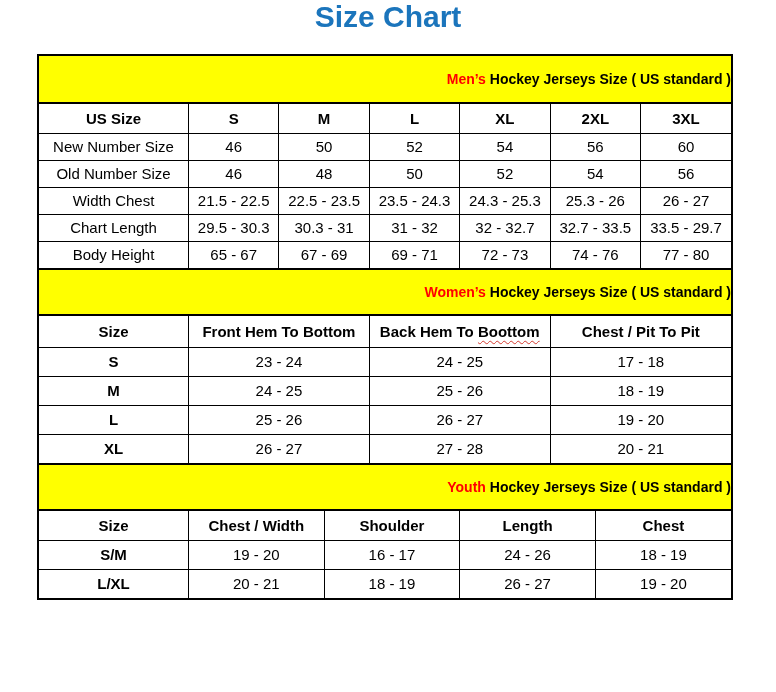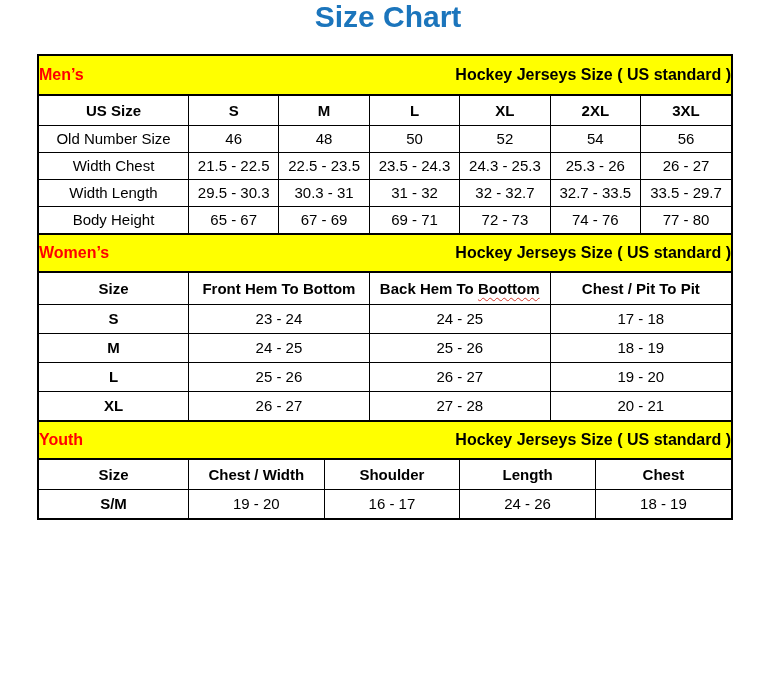--- a/index.html
+++ b/index.html
@@ -26,27 +26,27 @@
   }
   .chart-wrap {
     box-sizing: border-box;
     margin-left: 37px;
     width: 696px;
     border: 2px solid var(--border-color, #000000);
     background: #ffffff;
   }
   .band {
     box-sizing: border-box;
-    height: 40px;
+    height: 48px;
     background: var(--band-bg, #FFFF00);
     border-bottom: 2px solid var(--border-color, #000000);
     display: flex;
     align-items: center;
-    justify-content: space-between;
-    font-size: 16px;
+    justify-content: flex-end;
+    font-size: 14px;
     font-weight: bold;
     white-space: pre;
   }
   .band + table + .band {
     border-top: 2px solid var(--border-color, #000000);
   }
   .band .hi {
     color: var(--highlight-color, #FF0000);
   }
   table.grid {
@@ -91,39 +91,48 @@
           <tr>
             <th>US Size</th>
             <th>S</th>
             <th>M</th>
             <th>L</th>
             <th>XL</th>
             <th>2XL</th>
             <th>3XL</th>
           </tr>
           <tr>
+            <th>New Number Size</th>
+            <td>46</td>
+            <td>50</td>
+            <td>52</td>
+            <td>54</td>
+            <td>56</td>
+            <td>60</td>
+          </tr>
+          <tr>
             <th>Old Number Size</th>
             <td>46</td>
             <td>48</td>
             <td>50</td>
             <td>52</td>
             <td>54</td>
             <td>56</td>
           </tr>
           <tr>
             <th>Width Chest</th>
             <td>21.5 - 22.5</td>
             <td>22.5 - 23.5</td>
             <td>23.5 - 24.3</td>
             <td>24.3 - 25.3</td>
             <td>25.3 - 26</td>
             <td>26 - 27</td>
           </tr>
           <tr>
-            <th>Width Length</th>
+            <th>Chart Length</th>
             <td>29.5 - 30.3</td>
             <td>30.3 - 31</td>
             <td>31 - 32</td>
             <td>32 - 32.7</td>
             <td>32.7 - 33.5</td>
             <td>33.5 - 29.7</td>
           </tr>
           <tr>
             <th>Body Height</th>
             <td>65 - 67</td>
@@ -180,16 +189,23 @@
             <th>Length</th>
             <th>Chest</th>
           </tr>
           <tr>
             <th>S/M</th>
             <td>19 - 20</td>
             <td>16 - 17</td>
             <td>24 - 26</td>
             <td>18 - 19</td>
           </tr>
+          <tr>
+            <th>L/XL</th>
+            <td>20 - 21</td>
+            <td>18 - 19</td>
+            <td>26 - 27</td>
+            <td>19 - 20</td>
+          </tr>
         </tbody>
       </table>
     </div>
 </div>
 
 </body></html>

